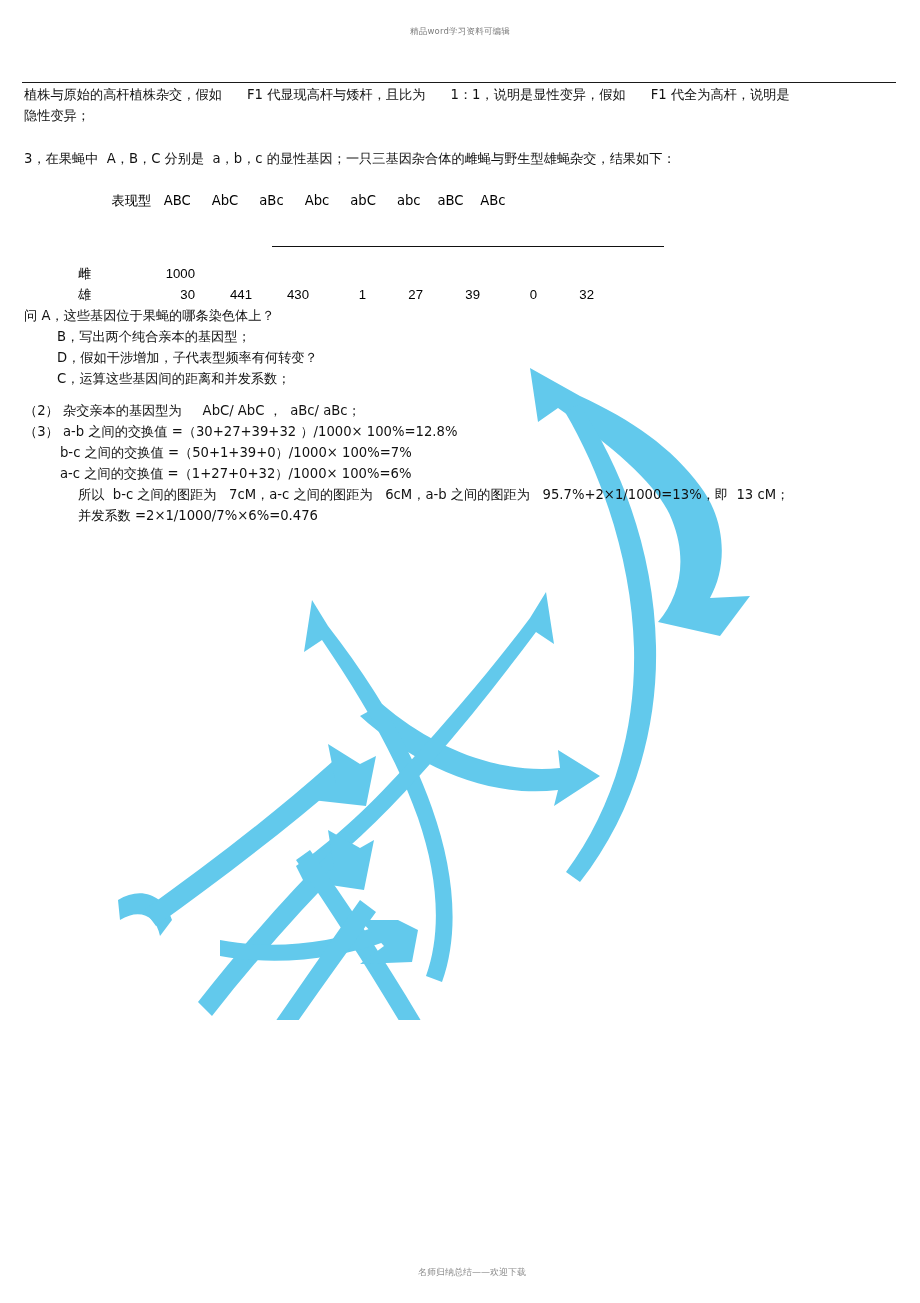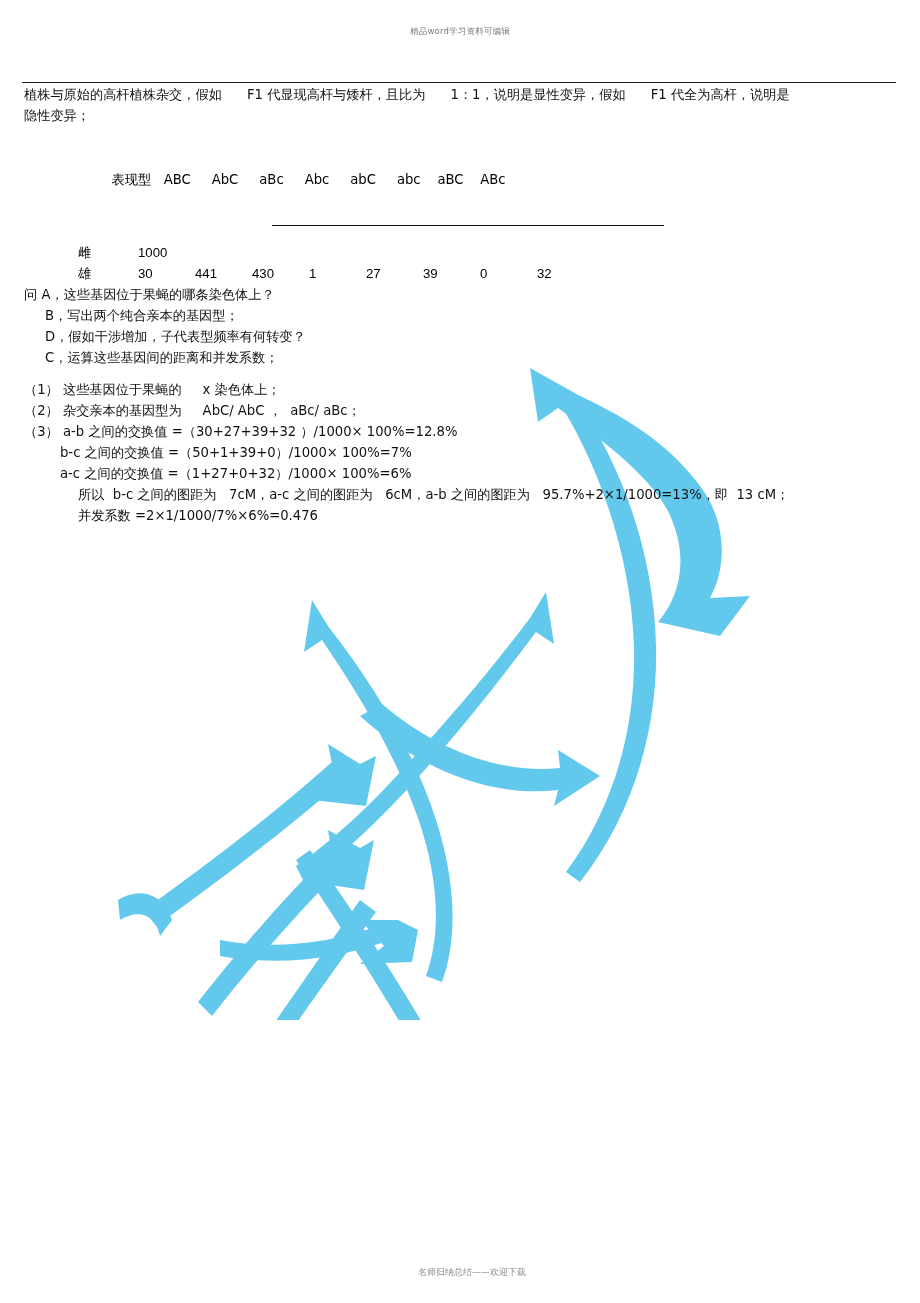--- a/index.html
+++ b/index.html
@@ -63,21 +63,21 @@
     z-index: 2;
   }
   .line {
     font-size: 13.2px;
     line-height: 21px;
     white-space: pre;
     color: #111111;
   }
   .cn { font-family: "DejaVu Sans", "Liberation Sans", sans-serif; }
   .pad-l24 { padding-left: 24px; }
-  .pad-l45 { padding-left: 45px; }
+  .pad-l45 { padding-left: 57px; }
   .pad-l60 { padding-left: 60px; }
   .pad-l78 { padding-left: 78px; }
   .gap-sm { height: 11px; }
   .gap-md { height: 16px; }
   .gap-lg { height: 22px; }
 
   
   #cross-table {
     margin-left: 78px;
     font-size: 13.2px;
@@ -89,21 +89,21 @@
     height: 0;
     border-top: 1.6px solid #111111;
   }
   .num-row {
     display: flex;
     line-height: 21px;
     font-size: 13.2px;
     margin-left: 0;
   }
   .num-row .rowlab { width: 60px; flex: 0 0 60px; }
-  .num-row .cell { width: 57px; flex: 0 0 57px; }
+  .num-row .cell { width: 57px; flex: 0 0 57px; text-align: right; }
 
   
   #doc-footer {
     position: absolute;
     bottom: 24px;
     left: 12px;
     width: 920px;
     text-align: center;
     font-size: 9px;
     color: #8d8d8d;
@@ -153,20 +153,21 @@
 
   <div id="top-rule"></div>
 
   <div id="content">
 
     <div class="line cn pad-l24">植株与原始的高杆植株杂交，假如      F1 代显现高杆与矮杆，且比为      1：1，说明是显性变异，假如      F1 代全为高杆，说明是</div>
     <div class="line cn pad-l24">隐性变异；</div>
 
     <div class="gap-lg"></div>
 
+    <div class="line cn pad-l24">3，在果蝇中  A，B，C 分别是  a，b，c 的显性基因；一只三基因杂合体的雌蝇与野生型雄蝇杂交，结果如下：</div>
 
     <div id="cross-table">
       <div class="hdr-row cn">
         <span>表现型</span><span>   </span><span>ABC</span><span>     </span><span>AbC</span><span>     </span><span>aBc</span><span>     </span><span>Abc</span><span>     </span><span>abC</span><span>     </span><span>abc</span><span>    </span><span>aBC</span><span>    </span><span>ABc</span>
       </div>
 
       <div id="table-rule"></div>
 
       <div class="gap-md"></div>
 
@@ -195,21 +196,20 @@
       </div>
     </div>
 
     <div class="line cn pad-l24">问 A，这些基因位于果蝇的哪条染色体上？</div>
     <div class="line cn pad-l45">B，写出两个纯合亲本的基因型；</div>
     <div class="line cn pad-l45">D，假如干涉增加，子代表型频率有何转变？</div>
     <div class="line cn pad-l45">C，运算这些基因间的距离和并发系数；</div>
 
     <div class="gap-sm"></div>
 
-    <div class="line cn pad-l24">（1） 这些基因位于果蝇的     x 染色体上；</div>
     <div class="line cn pad-l24">（2） 杂交亲本的基因型为     AbC/ AbC ，  aBc/ aBc；</div>
     <div class="line cn pad-l24">（3） a-b 之间的交换值 =（30+27+39+32 ）/1000× 100%=12.8%</div>
     <div class="line cn pad-l60">b-c 之间的交换值 =（50+1+39+0）/1000× 100%=7%</div>
     <div class="line cn pad-l60">a-c 之间的交换值 =（1+27+0+32）/1000× 100%=6%</div>
     <div class="line cn pad-l78">所以  b-c 之间的图距为   7cM，a-c 之间的图距为   6cM，a-b 之间的图距为   95.7%+2×1/1000=13%，即  13 cM；</div>
     <div class="line cn pad-l78">并发系数 =2×1/1000/7%×6%=0.476</div>
   </div>
 
   <div id="doc-footer" class="cn">名师归纳总结——欢迎下载</div>
 

